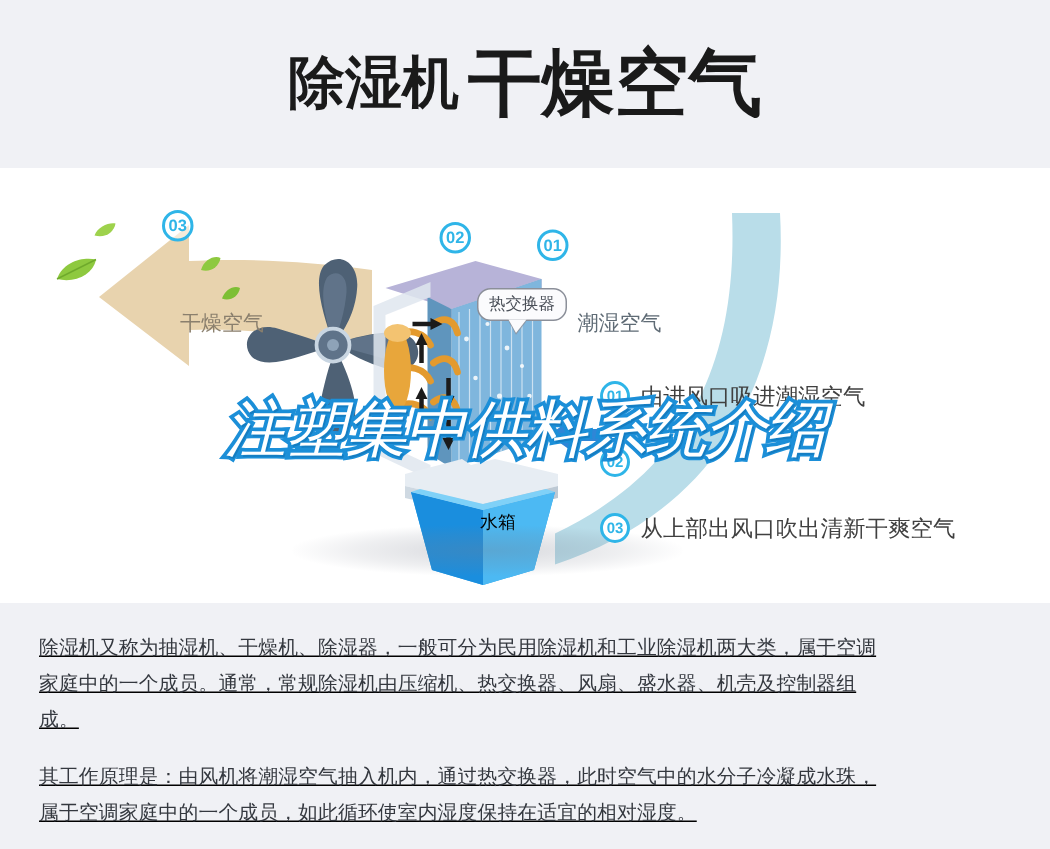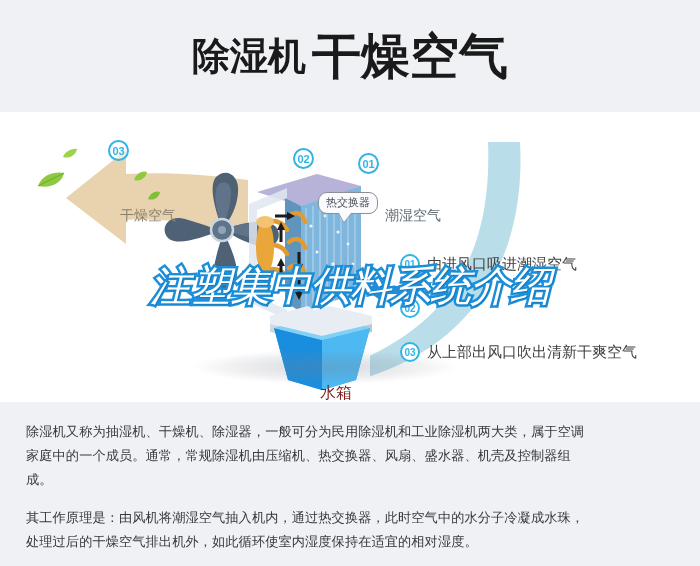--- a/index.html
+++ b/index.html
@@ -143,21 +143,21 @@
 
   
   .flow-label {
     position: absolute;
     color: #5d6470;
     font-size: 14px;
     white-space: nowrap;
   }
   .label-dry   { left: 120px; top: 95px; color: #8a7f6d; }
   .label-humid { left: 385px; top: 95px; color: #5f6b75; }
-  .label-tank  { left: 320px; top: 228px; color: #7f1d1d; font-size: 16px; margin-top: 43px; }
+  .label-tank  { left: 320px; top: 228px; color: #000000; font-size: 12px; }
 
   
   .steps {
     position: absolute;
     left: 400px; top: 135px;
     width: 295px;
   }
   .step-row {
     display: flex;
     align-items: center;
@@ -209,20 +209,21 @@
       1px 1px 0 rgba(10,90,150,0.35);
   }
 
   
   .body-copy {
     position: absolute;
     left: 0; top: 402px;
     width: 616px;
     padding: 18px 26px 0 26px;
     box-sizing: border-box;
+    text-decoration: underline;
   }
   .para {
     color: #34383f;
     font-size: 13.2px;
     line-height: 1.82;
     margin: 0 0 14px 0;
     letter-spacing: 0.1px;
   }
   .para:last-child { margin-bottom: 0; }
 </style>
@@ -368,14 +369,14 @@
     </div>
   </div>
 </div>
 
 <div class="watermark">
   <span class="watermark-text">注塑集中供料系统介绍</span>
 </div>
 
 <div class="body-copy">
   <p class="para">除湿机又称为抽湿机、干燥机、除湿器，一般可分为民用除湿机和工业除湿机两大类，属于空调家庭中的一个成员。通常，常规除湿机由压缩机、热交换器、风扇、盛水器、机壳及控制器组成。</p>
-  <p class="para">其工作原理是：由风机将潮湿空气抽入机内，通过热交换器，此时空气中的水分子冷凝成水珠，处理过后的干燥空气排出机外，如此循环使室内湿度保持在适宜的相对湿度。</p>
+  <p class="para">其工作原理是：由风机将潮湿空气抽入机内，通过热交换器，此时空气中的水分子冷凝成水珠，属于空调家庭中的一个成员，如此循环使室内湿度保持在适宜的相对湿度。</p>
 </div>
 
 </body></html>

